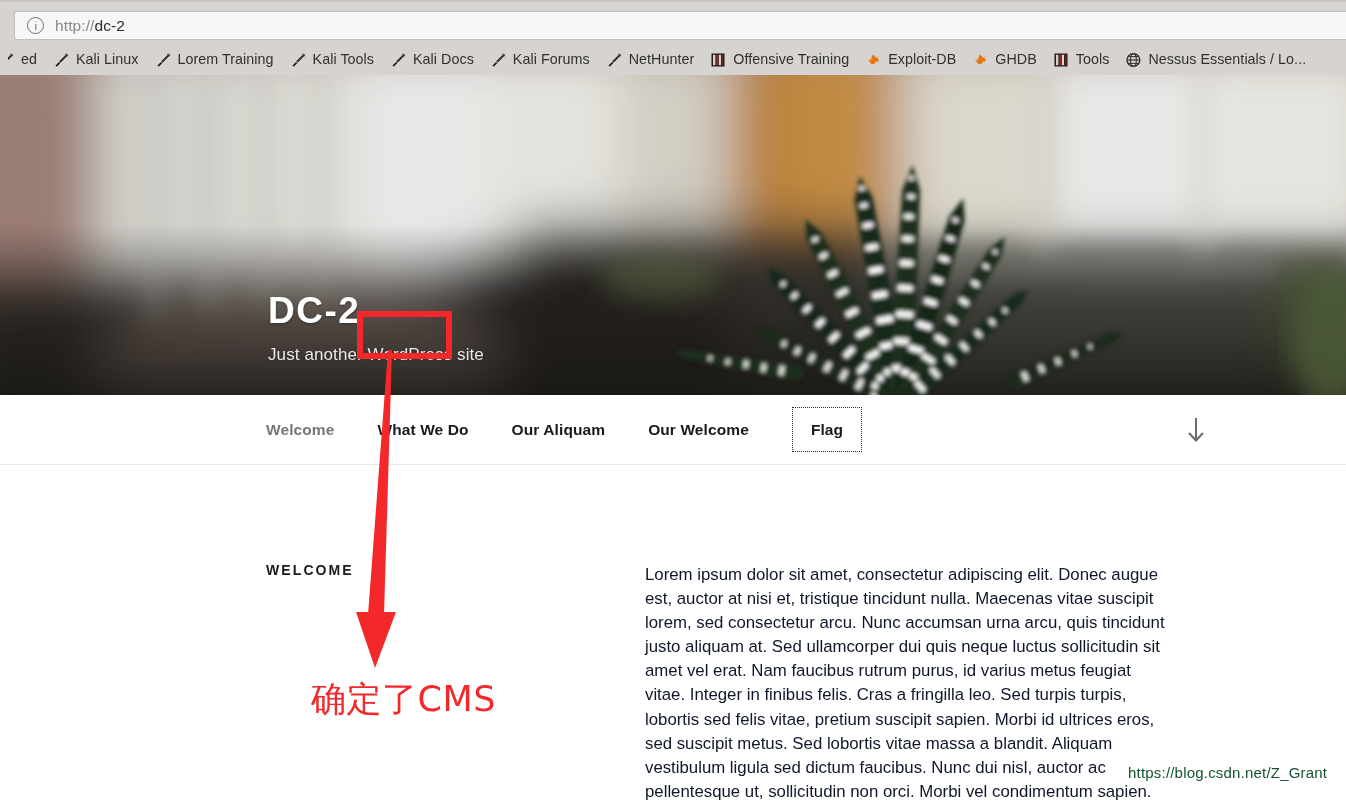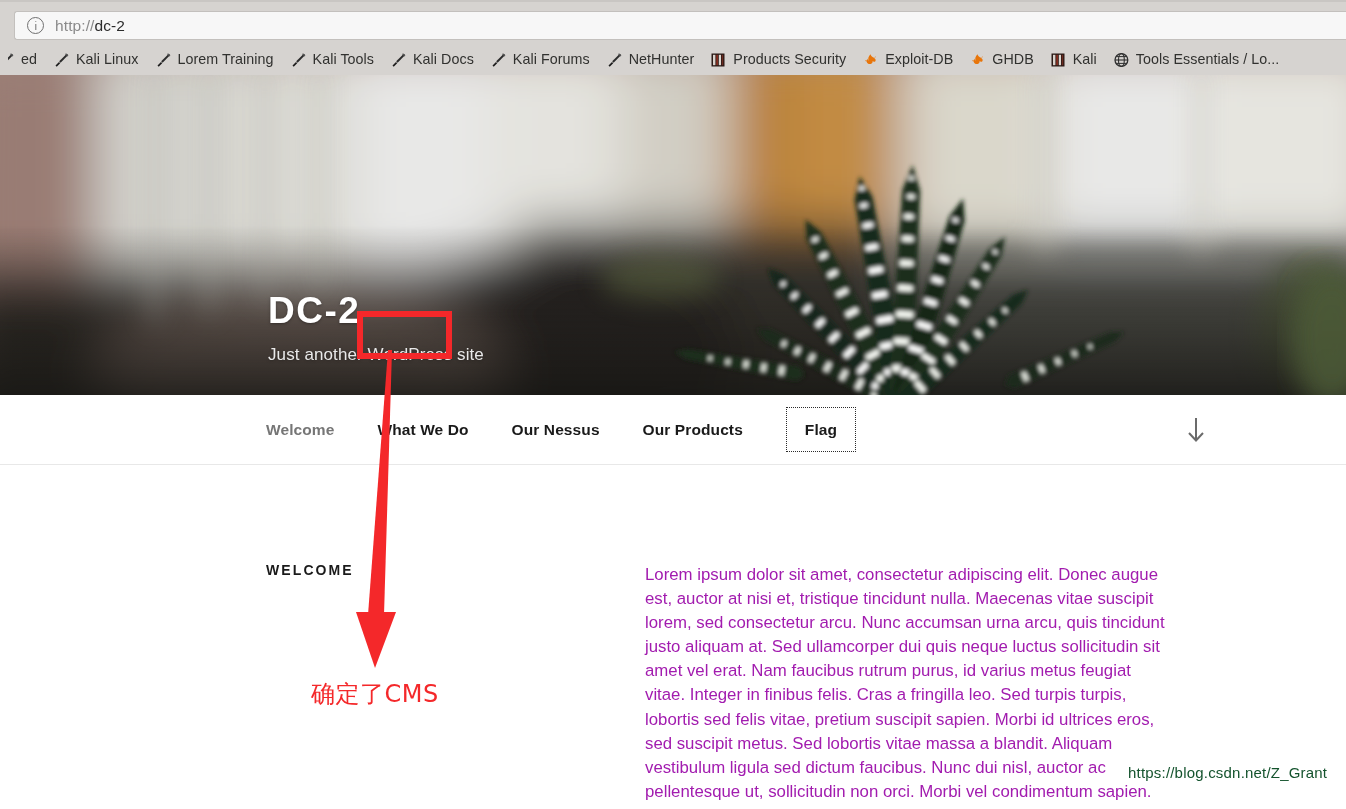--- a/index.html
+++ b/index.html
@@ -133,37 +133,37 @@
   
   .content { position: absolute; top: 466px; left: 0; width: 1346px; height: 343px; background: #fff; }
   .section-head {
     position: absolute; left: 266px; top: 97px;
     font-size: 14px; font-weight: bold; color: #1a1a1a;
     letter-spacing: 2.1px; line-height: 1;
   }
   .body-col {
     position: absolute; left: 645px; top: 97px;
     width: 528px;
-    font-size: 16.8px; color: #a21caf;
+    font-size: 16.8px; color: #0f172a;
     line-height: 24.1px; text-align: left;
   }
   .body-col p { margin: 0 0 0 0; }
 
   
   .anno-layer { position: absolute; inset: 0; z-index: 30; pointer-events: none; }
   .anno-rect {
     position: absolute; left: 357px; top: 311px;
     width: 95px; height: 48px;
     border: 6px solid #f4282a;
     box-sizing: border-box;
   }
   .anno-arrow { position: absolute; left: 330px; top: 350px; }
   .anno-cn {
     position: absolute; left: 311px; top: 682px;
-    font-size: 24px; color: #f4282a;
+    font-size: 35px; color: #f4282a;
     font-family: "DejaVu Sans", "Liberation Sans", sans-serif;
     letter-spacing: .5px; line-height: 1; white-space: nowrap;
   }
 
   .watermark {
     position: absolute; left: 1128px; top: 764px;
     font-size: 15px; color: #14532d;
     letter-spacing: .2px; white-space: nowrap; z-index: 25;
   }
 </style>
@@ -262,21 +262,21 @@
       <a class="bm">
         <span class="bm-ico ico-book">
           <svg width="17" height="16" viewBox="0 0 17 16">
               <rect x="1.5" y="1.5" width="13" height="13" fill="#2a1a16"></rect>
               <rect x="3" y="2.8" width="2.4" height="10.4" fill="#d9d2cc"></rect>
               <rect x="6.3" y="2.8" width="1.6" height="10.4" fill="#8e2f22"></rect>
               <rect x="8.8" y="2.8" width="2.2" height="10.4" fill="#ddd6d0"></rect>
               <rect x="11.8" y="2.8" width="1.4" height="10.4" fill="#6e2b20"></rect>
             </svg>
         </span>
-        <span class="bm-label">Products Security</span>
+        <span class="bm-label">Offensive Training</span>
       </a>
 
       <a class="bm">
         <span class="bm-ico ico-fire">
           <svg width="17" height="16" viewBox="0 0 17 16">
               <path d="M8.4 2.2c.6 2 2.2 2.6 3.6 3.6 1.6 1.1 2.2 2.6 1.2 3.6-.8.8-2.1.4-2.6-.3.3 1.4-.5 2.6-1.9 2.9-1.9.4-3.6-.7-4-2.3-.3-1.3.3-2.3 1-3.2-.2 1 .2 1.7.9 2-.8-1.7-.2-4.2 1.8-6.3z" fill="#e8750a"></path>
               <path d="M3.2 8.4c.9-.2 1.6.2 2 .9-1 .1-1.6-.2-2-.9z" fill="#e8750a"></path>
               <path d="M13.9 4.3c-.9.3-1.4.9-1.5 1.7.9-.3 1.4-.9 1.5-1.7z" fill="#e8750a"></path>
             </svg>
         </span>
@@ -297,34 +297,34 @@
       <a class="bm">
         <span class="bm-ico ico-book">
           <svg width="17" height="16" viewBox="0 0 17 16">
               <rect x="1.5" y="1.5" width="13" height="13" fill="#2a1a16"></rect>
               <rect x="3" y="2.8" width="2.4" height="10.4" fill="#d9d2cc"></rect>
               <rect x="6.3" y="2.8" width="1.6" height="10.4" fill="#8e2f22"></rect>
               <rect x="8.8" y="2.8" width="2.2" height="10.4" fill="#ddd6d0"></rect>
               <rect x="11.8" y="2.8" width="1.4" height="10.4" fill="#6e2b20"></rect>
             </svg>
         </span>
-        <span class="bm-label">Kali</span>
+        <span class="bm-label">Tools</span>
       </a>
 
       <a class="bm">
         <span class="bm-ico ico-globe">
           <svg width="17" height="16" viewBox="0 0 17 16">
               <circle cx="8.4" cy="8" r="6.4" fill="none" stroke="#2f2f2f" stroke-width="1.3"></circle>
               <ellipse cx="8.4" cy="8" rx="2.9" ry="6.4" fill="none" stroke="#2f2f2f" stroke-width="1.1"></ellipse>
               <line x1="2" y1="8" x2="14.8" y2="8" stroke="#2f2f2f" stroke-width="1.1"></line>
               <line x1="3.2" y1="4.6" x2="13.6" y2="4.6" stroke="#2f2f2f" stroke-width="1"></line>
               <line x1="3.2" y1="11.4" x2="13.6" y2="11.4" stroke="#2f2f2f" stroke-width="1"></line>
             </svg>
         </span>
-        <span class="bm-label">Tools Essentials / Lo...</span>
+        <span class="bm-label">Nessus Essentials / Lo...</span>
       </a>
 
     </div>
   </div>
 
   <div class="hero">
     <div class="hero-bg">
       <svg viewBox="0 0 1346 320" preserveAspectRatio="none" xmlns="http://www.w3.org/2000/svg">
         <defs>
           <filter id="blurA" x="-15%" y="-15%" width="130%" height="130%">
@@ -549,22 +549,22 @@
     <div class="hero-inner">
       <h1 class="site-title">DC-2</h1>
       <p class="site-tagline">Just another WordPress site</p>
     </div>
   </div>
 
   <div class="navbar">
     <div class="nav-items">
       <a class="nav-link current">Welcome</a>
       <a class="nav-link">What We Do</a>
-      <a class="nav-link">Our Nessus</a>
-      <a class="nav-link">Our Products</a>
+      <a class="nav-link">Our Aliquam</a>
+      <a class="nav-link">Our Welcome</a>
       <a class="nav-link focused">Flag</a>
     </div>
     <div class="nav-arrow">
       <svg width="18" height="26" viewBox="0 0 18 26">
           <line x1="9" y1="1" x2="9" y2="22" stroke="#6b6b6b" stroke-width="2"></line>
           <polyline points="2,16 9,23.5 16,16" fill="none" stroke="#6b6b6b" stroke-width="2"></polyline>
         </svg>
     </div>
   </div>
 

